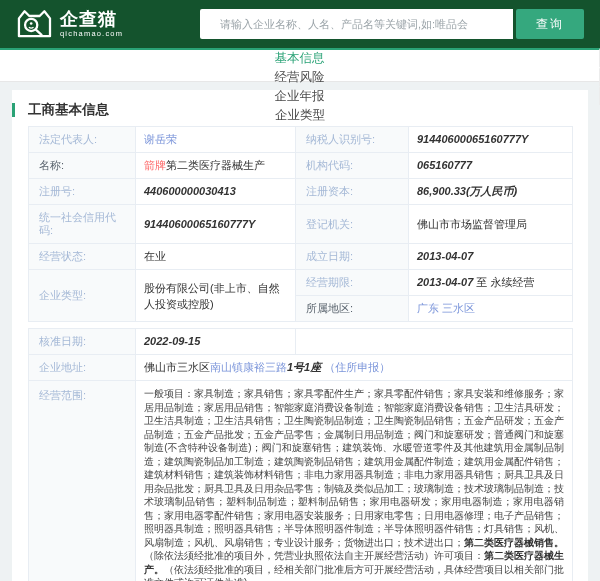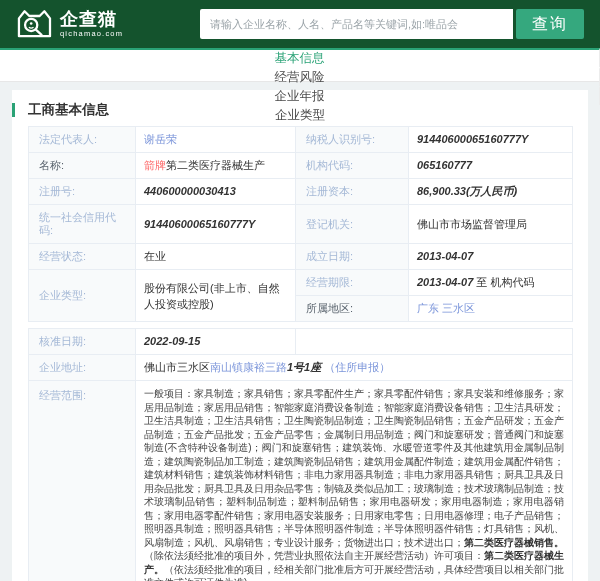--- a/index.html
+++ b/index.html
@@ -15,27 +15,27 @@
     padding:0 15px;
   }
   .logo { display:flex; align-items:center; cursor:pointer; width:185px; }
   .logo svg { display:block; margin-right:7px; }
   .logo-title { color:#fff; font-size:18px; font-weight:bold; line-height:19px; letter-spacing:1px; }
   .logo-domain { color:#fff; font-size:7.5px; letter-spacing:1.2px; line-height:9px; }
 
   .search { flex:1; display:flex; align-items:center; }
   .search input {
     width:313px; height:30px; border:none; border-radius:2px 0 0 2px;
-    padding:0 10px; font-size:11px; color:#333; outline:none;
+    padding:0 20px; font-size:11px; color:#333; outline:none;
     font-family:inherit;
   }
   .search input::placeholder { color:#9aa3a8; }
   .search button {
     width:68px; height:30px; margin-left:3px; border:none; border-radius:2px;
-    background:#35a87e; color:#fff; font-size:16px; cursor:pointer;
+    background:#35a87e; color:#fff; font-size:12px; cursor:pointer;
     font-family:inherit; letter-spacing:2px;
   }
 
   
   .tabs {
     height:34px; background:#fff; display:flex; border-bottom:1px solid #e7e7e7;flex-direction:column;
   }
   .tab {
     flex:1; display:flex; align-items:center; justify-content:center;
     font-size:12.5px; color:#4a4a4a; cursor:pointer;
@@ -149,21 +149,21 @@
         <tr>
           <td class="lbl">经营状态:</td>
           <td>在业</td>
           <td class="lbl">成立日期:</td>
           <td><span class="num">2013-04-07</span></td>
         </tr>
         <tr>
           <td class="lbl" rowspan="2">企业类型:</td>
           <td rowspan="2" style="line-height:16px;">股份有限公司(非上市、自然人投资或控股)</td>
           <td class="lbl">经营期限:</td>
-          <td><span class="num">2013-04-07</span><span> 至 机构代码</span></td>
+          <td><span class="num">2013-04-07</span><span> 至 永续经营</span></td>
         </tr>
         <tr>
           <td class="lbl dark">所属地区:</td>
           <td><span class="link">广东 三水区</span></td>
         </tr>
       </tbody>
         </table>
 
       <table class="t2">
         <colgroup>

